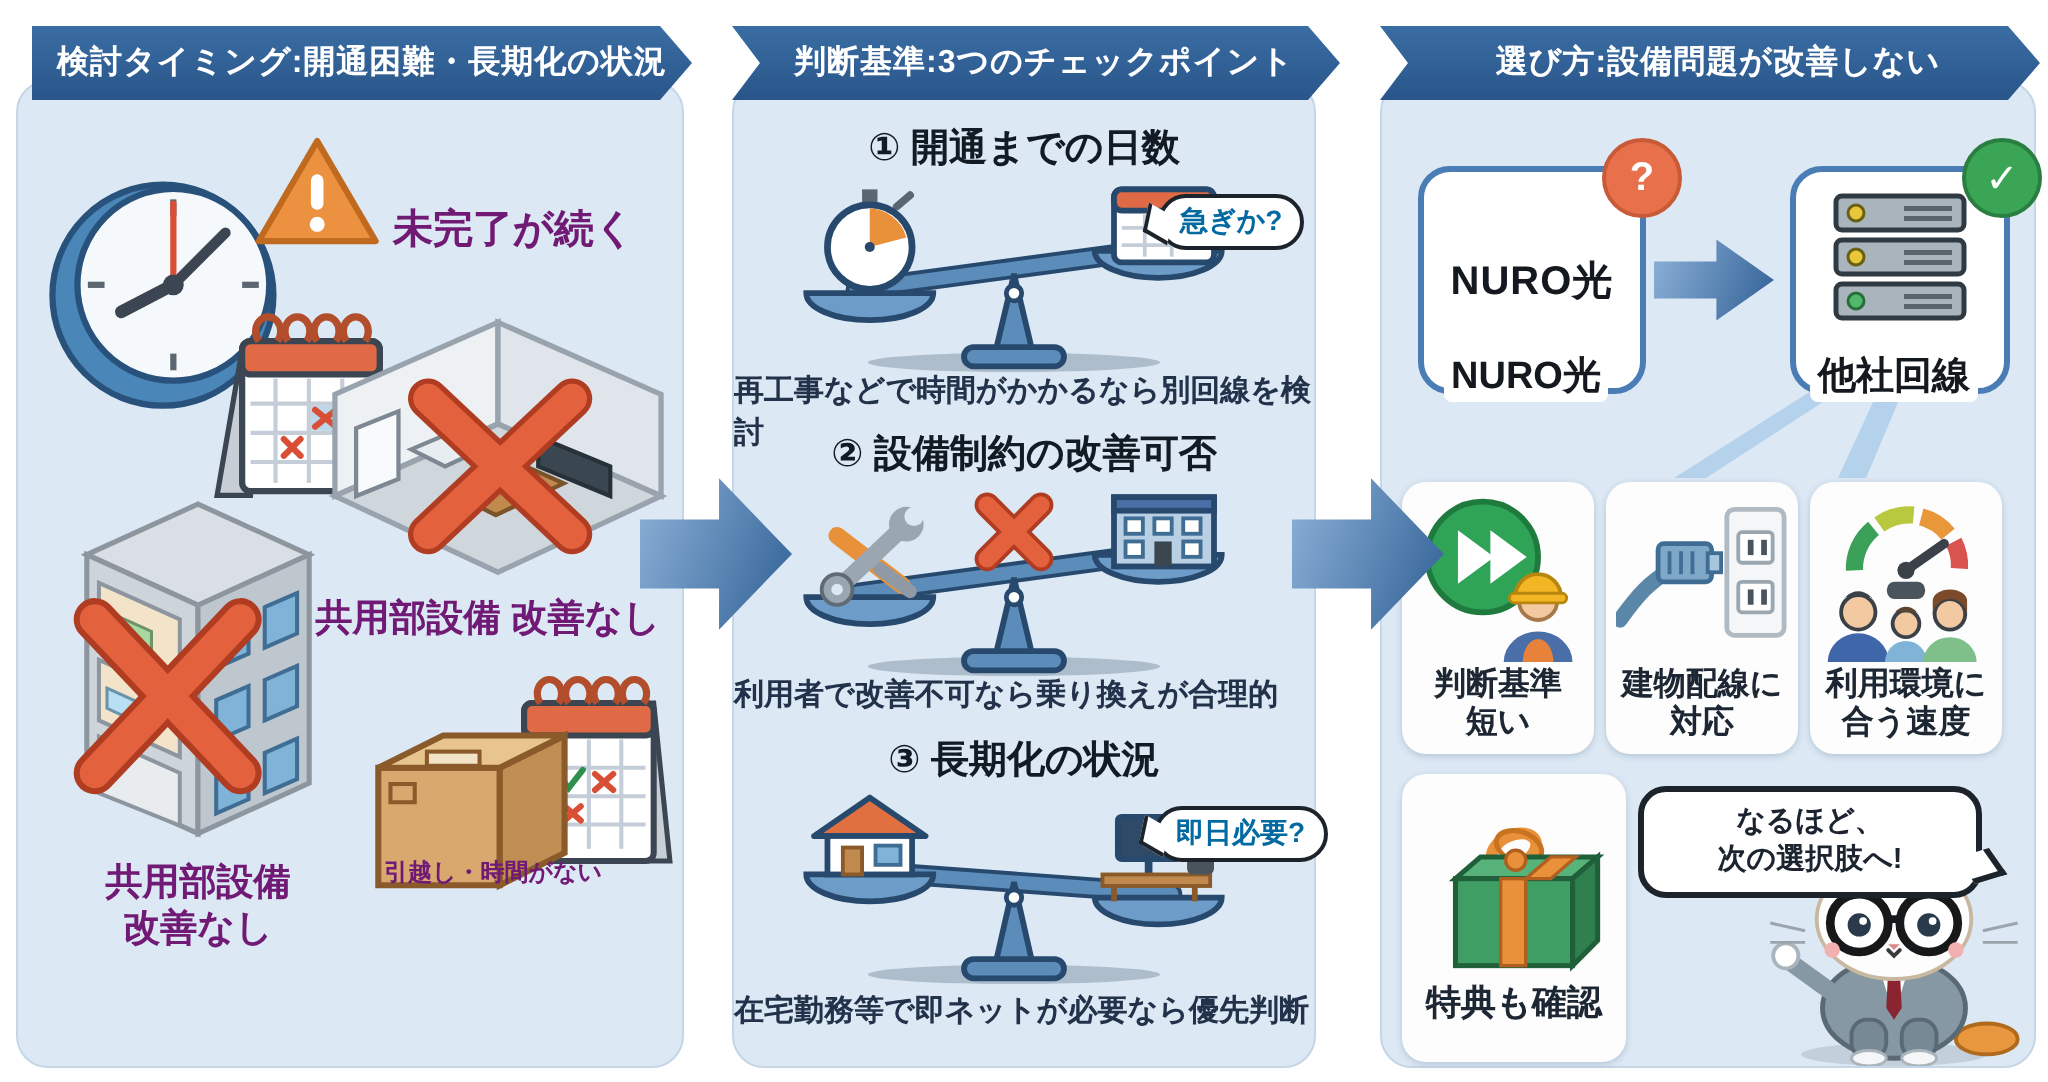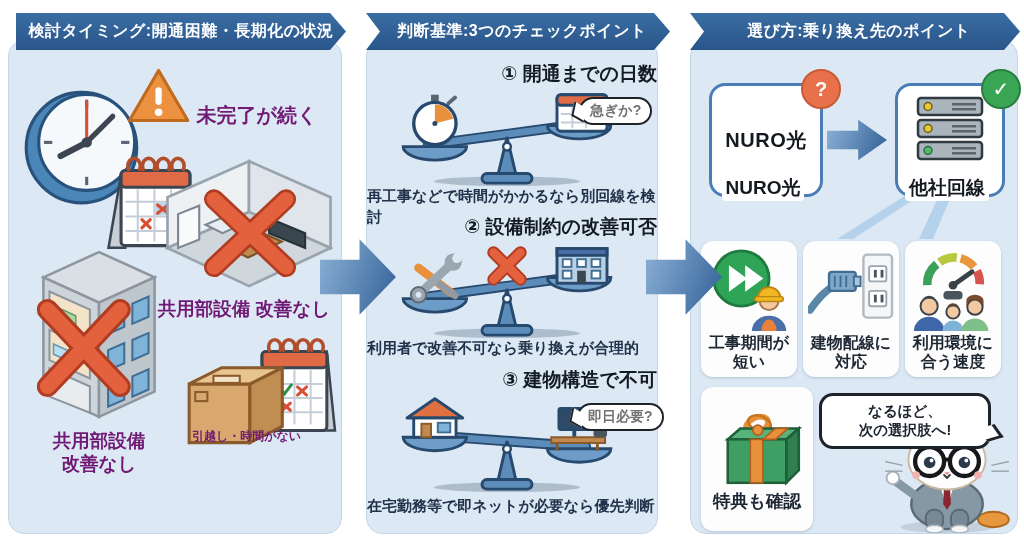--- a/index.html
+++ b/index.html
@@ -13,23 +13,23 @@
           background:linear-gradient(180deg,#3a6da3,#29558a);color:#fff;font-weight:700;font-size:16px;letter-spacing:.5px;}
   #ribbon-1{left:16px;width:330px;clip-path:polygon(0 0,calc(100% - 16px) 0,100% 50%,calc(100% - 16px) 100%,0 100%);}
   #ribbon-2{left:366px;width:296px;clip-path:polygon(0 0,calc(100% - 16px) 0,100% 50%,calc(100% - 16px) 100%,0 100%,14px 50%);padding-left:8px;}
   #ribbon-3{left:690px;width:322px;clip-path:polygon(0 0,calc(100% - 16px) 0,100% 50%,calc(100% - 16px) 100%,0 100%,14px 50%);padding-left:8px;}
   .big-arrow{position:absolute;width:76px;height:86px;z-index:5;
              background:linear-gradient(110deg,#8fb3d9,#2f5f94);
              clip-path:polygon(0 30%,52% 30%,52% 6%,100% 50%,52% 94%,52% 70%,0 70%);}
   .abs{position:absolute;}
   .lbl{position:absolute;font-weight:800;color:#701a75;text-align:center;line-height:1.25;}
   .caption{position:absolute;font-weight:700;color:#22324a;line-height:1.4;font-size:15px;width:100%;}
-  .cp-title{position:absolute;width:100%;text-align:right;font-size:19px;font-weight:800;color:#121a24;}
+  .cp-title{position:absolute;width:100%;text-align:center;font-size:19px;font-weight:800;color:#121a24;}
   .bubble{position:absolute;background:#fff;border:2.5px solid #1d232b;border-radius:15px;
-          font-weight:800;font-size:14px;color:#737373;padding:3px 9px;z-index:4;white-space:nowrap;}
+          font-weight:800;font-size:14px;color:#0369a1;padding:3px 9px;z-index:4;white-space:nowrap;}
   .bubble:after{content:"";position:absolute;left:-9px;bottom:4px;width:12px;height:12px;background:#fff;
           border-left:2.5px solid #1d232b;border-bottom:2.5px solid #1d232b;transform:rotate(30deg) skewX(18deg);}
   .whitebox{position:absolute;background:#fff;border:3px solid #4a7db5;border-radius:16px;}
   .badge{position:absolute;width:36px;height:36px;border-radius:50%;display:flex;align-items:center;justify-content:center;
          color:#fff;font-weight:800;font-size:20px;z-index:7;}
   .card{position:absolute;background:#fdfdfd;border-radius:12px;box-shadow:0 1px 3px rgba(60,90,120,.25);
         display:flex;flex-direction:column;align-items:center;justify-content:flex-start;padding-top:6px;}
   .card .lines{font-weight:800;font-size:16px;text-align:center;line-height:1.2;color:#1d2733;margin-top:2px;}
   .boxlabel{position:absolute;display:flex;justify-content:center;z-index:7;}
   .boxlabel span{background:#fff;padding:0 4px;border-radius:4px;font-weight:800;font-size:19px;color:#14191f;}
@@ -238,21 +238,21 @@
           <rect x="193" y="21" width="9" height="8"></rect>
           <rect x="208" y="21" width="9" height="8"></rect>
         <rect x="178" y="33" width="9" height="8"></rect>
           <rect x="208" y="33" width="9" height="8"></rect>
       </g>
       <rect x="193" y="33" width="9" height="13" fill="#3a4750"></rect>
     </svg>
 
     <div class="caption" style="top:296px">利用者で改善不可なら乗り換えが合理的</div>
 
-    <div class="cp-title" style="top:326px">③ 建物構造で不可</div>
+    <div class="cp-title" style="top:326px">③ 長期化の状況</div>
 
     <svg class="abs" style="left:22px;top:352px" width="236" height="100" viewBox="0 0 240 104">
       <ellipse cx="120" cy="98" rx="76" ry="5" fill="#aebdcc"></ellipse>
       <line x1="38" y1="44" x2="202" y2="56" stroke="#27496e" stroke-width="11" stroke-linecap="round"></line>
       <line x1="38" y1="44" x2="202" y2="56" stroke="#5b8cba" stroke-width="7" stroke-linecap="round"></line>
       <path d="M110,94 L120,50 L130,94 Z" fill="#5b8cba" stroke="#27496e" stroke-width="3"></path>
       <rect x="94" y="90" width="52" height="10" rx="5" fill="#5b8cba" stroke="#27496e" stroke-width="3"></rect>
       <circle cx="120" cy="58" r="4" fill="#fff" stroke="#27496e" stroke-width="2.5"></circle>
       <path d="M12,46 a33,14 0 0 0 66,0 Z" fill="#6d9cc8" stroke="#27496e" stroke-width="3"></path>
       <path d="M162,58 a33,14 0 0 0 66,0 Z" fill="#6d9cc8" stroke="#27496e" stroke-width="3"></path>
@@ -320,21 +320,21 @@
         <circle cx="37" cy="33" r="29" fill="#2fa457" stroke="#1f7a3e" stroke-width="3"></circle>
         <polygon points="24,19 24,47 43,33" fill="#fff"></polygon>
         <polygon points="41,19 41,47 60,33" fill="#fff"></polygon>
         <circle cx="66" cy="56" r="10" fill="#f2c9a0" stroke="#a87848" stroke-width="2"></circle>
         <path d="M54,54 a12,12 0 0 1 24,0 z" fill="#f2b624" stroke="#b8860e" stroke-width="2"></path>
         <rect x="51" y="52" width="30" height="5" rx="2.5" fill="#f2b624" stroke="#b8860e" stroke-width="1.5"></rect>
         <path d="M48,88 a18,16 0 0 1 36,0 z" fill="#4a6fa8"></path>
         <path d="M58,88 a8,12 0 0 1 16,0 z" fill="#e8823a"></path>
       </svg>
       <div class="lines">
-        <div>工事期間が</div>
+        <div>判断基準</div>
         <div>短い</div>
       </div>
     </div>
 
     <div class="card" style="left:112px;top:200px;width:96px;height:130px">
       <svg width="86" height="84" viewBox="0 0 90 88">
         <path d="M2,66 C12,52 18,46 28,40" stroke="#5a87a8" stroke-width="8" fill="none" stroke-linecap="round"></path>
         <rect x="22" y="26" width="28" height="20" rx="3" fill="#7fa8c8" stroke="#3f6d94" stroke-width="2.5"></rect>
         <rect x="48" y="31" width="7" height="10" fill="#a8c6dc" stroke="#3f6d94" stroke-width="2"></rect>
         <g stroke="#3f6d94" stroke-width="2">
@@ -437,16 +437,16 @@
         <line x1="24" y1="48" x2="6" y2="44"></line>
           <line x1="24" y1="54" x2="6" y2="54"></line>
         <line x1="116" y1="48" x2="134" y2="44"></line>
           <line x1="116" y1="54" x2="134" y2="54"></line>
       </g>
     </svg>
   </div>
 
   <div class="ribbon" id="ribbon-1">検討タイミング:開通困難・長期化の状況</div>
   <div class="ribbon" id="ribbon-2">判断基準:3つのチェックポイント</div>
-  <div class="ribbon" id="ribbon-3">選び方:乗り換え先のポイント</div>
+  <div class="ribbon" id="ribbon-3">選び方:設備問題が改善しない</div>
   <div class="big-arrow" style="left:320px;top:234px"></div>
   <div class="big-arrow" style="left:646px;top:234px"></div>
 </div>
 
 </body></html>

